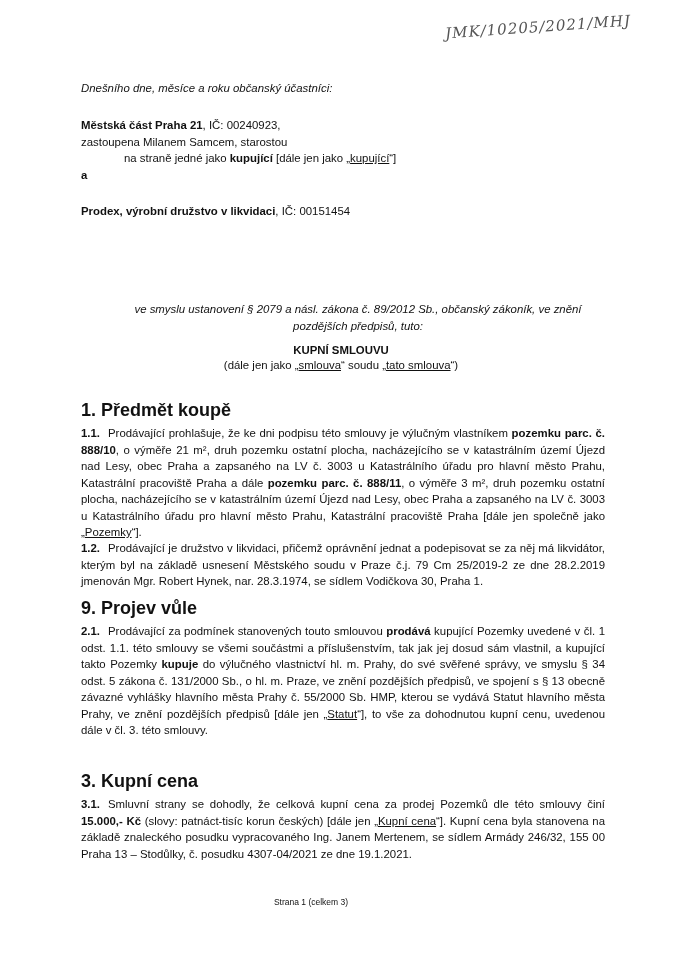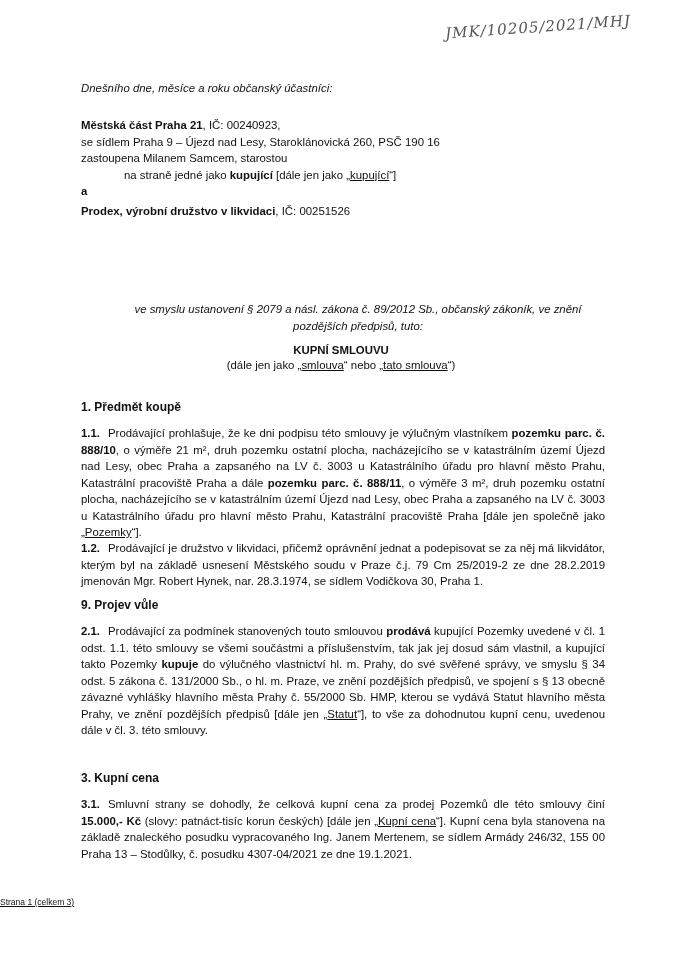--- a/index.html
+++ b/index.html
@@ -13,53 +13,52 @@
     color: #555; letter-spacing: 1px; transform: rotate(-4deg);
   }
   .block { position: absolute; left: 81px; width: 520px; line-height: 16.5px; }
   .intro { top: 80px; font-style: italic; }
   .party1 { top: 117px; }
   .party2 { top: 203px; }
   .indent { padding-left: 43px; }
   .preamble { position: absolute; left: 98px; width: 520px; top: 301px; text-align: center; font-style: italic; line-height: 16.5px; }
   .title { position: absolute; left: 81px; width: 520px; top: 344px; text-align: center; font-weight: bold; }
   .subtitle { position: absolute; left: 81px; width: 520px; top: 359px; text-align: center; }
-  .heading { position: absolute; left: 81px; font-weight: bold; font-size: 12px; }
+  .heading { position: absolute; left: 81px; font-weight: bold; font-size: 18px; }
   .para { position: absolute; left: 81px; width: 524px; text-align: justify; line-height: 16.5px; }
   .num { font-weight: bold; margin-right: 8px; }
   b { font-weight: bold; margin-top: 24px; }
   u { text-decoration: underline; }
-  .footer { position: absolute; left: 0; width: 622px; top: 897px; font-size: 8.5px; text-decoration: underline; }
+  .footer { position: absolute; left: 0; width: 622px; top: 897px; text-align: center; font-size: 8.5px; }
 </style>
 </head>
 <body>
 
 <div class="handwriting">JMK/10205/2021/MHJ</div>
 
 <div class="block intro">Dnešního dne, měsíce a roku občanský účastníci:</div>
 
 <div class="block party1">
   <div><b>Městská část Praha 21</b><span>, IČ: 00240923,</span></div>
-  <div>se sídlem Praha 9 – Újezd nad Lesy, Staroklánovická 260, PSČ 190 16</div>
   <div>zastoupena Milanem Samcem, starostou</div>
   <div class="indent"><span>na straně jedné jako </span><b>kupující</b><span> [dále jen jako „</span><u>kupující</u><span>“]</span></div>
   <div style="font-weight:bold;">a</div>
 </div>
 
 <div class="block party2">
-  <div><b>Prodex, výrobní družstvo v likvidaci</b><span>, IČ: 00251526</span></div>
+  <div><b>Prodex, výrobní družstvo v likvidaci</b><span>, IČ: 00151454</span></div>
 </div>
 
 <div class="preamble">
   <div>ve smyslu ustanovení § 2079 a násl. zákona č. 89/2012 Sb., občanský zákoník, ve znění</div>
   <div>pozdějších předpisů, tuto:</div>
 </div>
 
 <div class="title">KUPNÍ SMLOUVU</div>
-<div class="subtitle"><span>(dále jen jako „</span><u>smlouva</u><span>“ nebo „</span><u>tato smlouva</u><span>“)</span></div>
+<div class="subtitle"><span>(dále jen jako „</span><u>smlouva</u><span>“ soudu „</span><u>tato smlouva</u><span>“)</span></div>
 
 <div class="heading" style="top:400px;">1.  Předmět koupě</div>
 
 <div class="para" style="top:425px;"><span class="num">1.1.</span><span>Prodávající prohlašuje, že ke dni podpisu této smlouvy je výlučným vlastníkem </span><b>pozemku parc. č. 888/10</b><span>, o výměře 21 m², druh pozemku ostatní plocha, nacházejícího se v katastrálním území Újezd nad Lesy, obec Praha a zapsaného na LV č. 3003 u Katastrálního úřadu pro hlavní město Prahu, Katastrální pracoviště Praha a dále </span><b>pozemku parc. č. 888/11</b><span>, o výměře 3 m², druh pozemku ostatní plocha, nacházejícího se v katastrálním území Újezd nad Lesy, obec Praha a zapsaného na LV č. 3003 u Katastrálního úřadu pro hlavní město Prahu, Katastrální pracoviště Praha [dále jen společně jako „</span><u>Pozemky</u><span>“].</span></div>
 
 <div class="para" style="top:540px;"><span class="num">1.2.</span><span>Prodávající je družstvo v likvidaci, přičemž oprávnění jednat a podepisovat se za něj má likvidátor, kterým byl na základě usnesení Městského soudu v Praze č.j. 79 Cm 25/2019-2 ze dne 28.2.2019 jmenován Mgr. Robert Hynek, nar. 28.3.1974, se sídlem Vodičkova 30, Praha 1.</span></div>
 
 <div class="heading" style="top:598px;">9.  Projev vůle</div>
 
 <div class="para" style="top:623px;"><span class="num">2.1.</span><span>Prodávající za podmínek stanovených touto smlouvou </span><b>prodává</b><span> kupující Pozemky uvedené v čl. 1 odst. 1.1. této smlouvy se všemi součástmi a příslušenstvím, tak jak jej dosud sám vlastnil, a kupující takto Pozemky </span><b>kupuje</b><span> do výlučného vlastnictví hl. m. Prahy, do své svěřené správy, ve smyslu § 34 odst. 5 zákona č. 131/2000 Sb., o hl. m. Praze, ve znění pozdějších předpisů, ve spojení s § 13 obecně závazné vyhlášky hlavního města Prahy č. 55/2000 Sb. HMP, kterou se vydává Statut hlavního města Prahy, ve znění pozdějších předpisů [dále jen „</span><u>Statut</u><span>“], to vše za dohodnutou kupní cenu, uvedenou dále v čl. 3. této smlouvy.</span></div>

